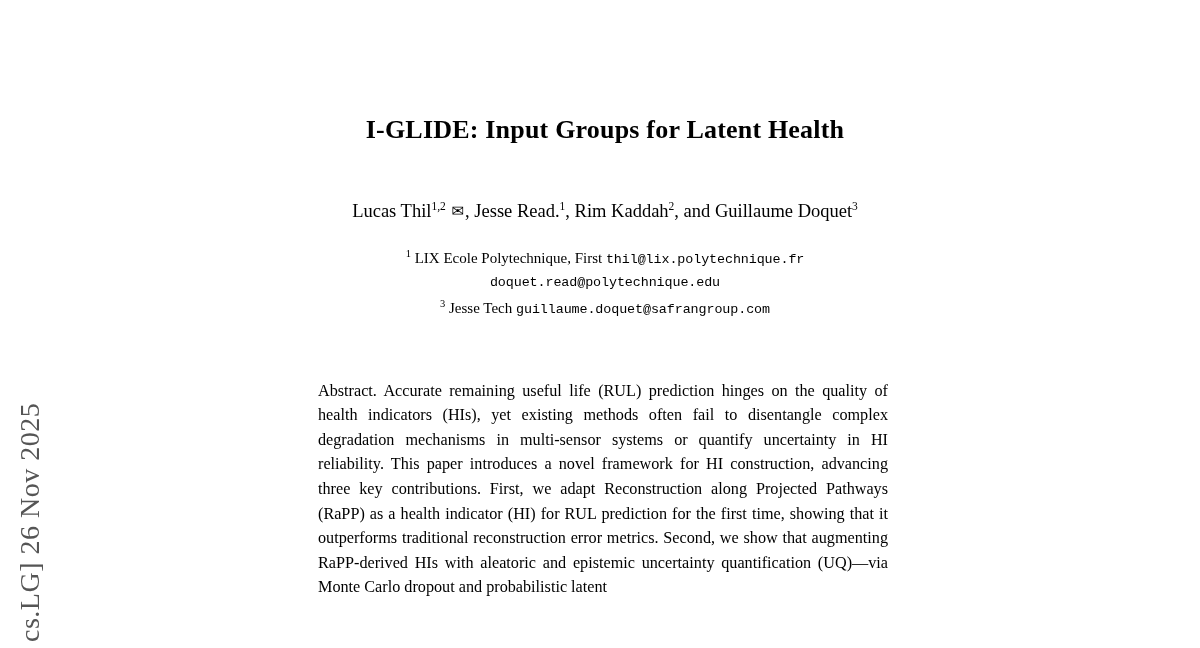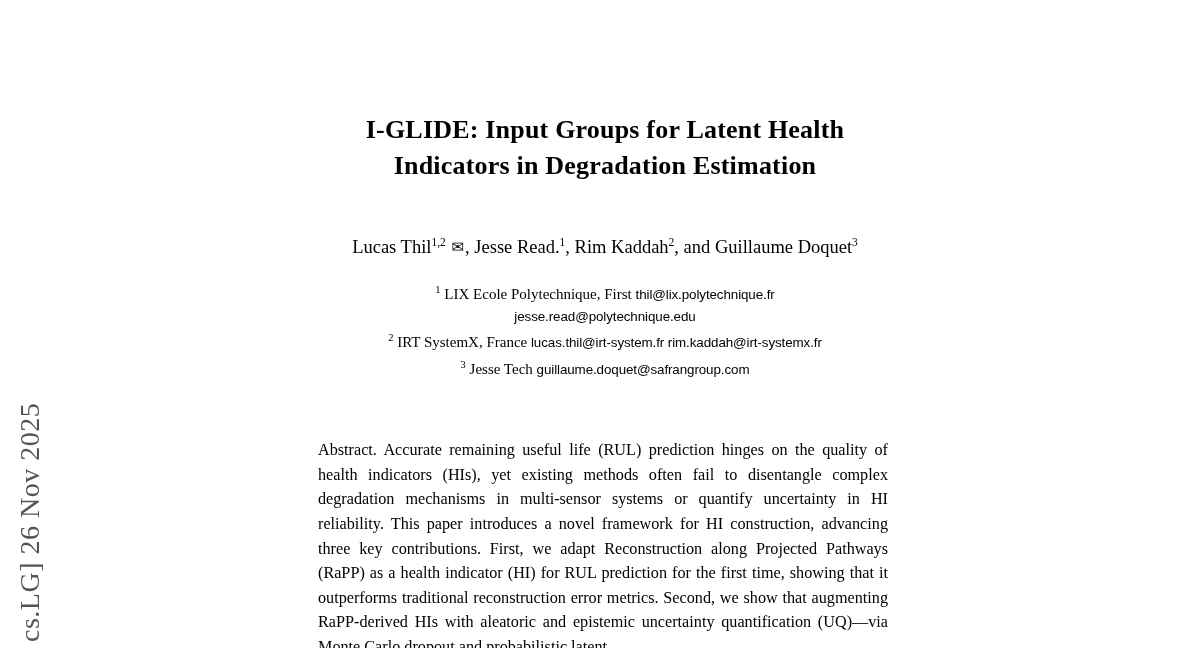--- a/index.html
+++ b/index.html
@@ -74,21 +74,21 @@
 
   .affiliations {
     margin-top: 20px;
     text-align: center;
     font-size: 15px;
     line-height: 21.5px;
   }
   .affiliations .aff-line { display: block; }
   .affiliations sup { font-size: 10.5px; }
   .mono {
-    font-family: Liberation Sans, sans-serif;
+    font-family: Liberation Mono, monospace;
     font-size: 13.4px;
     letter-spacing: -0.1px;
   }
 
   .abstract {
     margin-top: 58px;
     width: 570px;
     margin-left: 18px;
     font-size: 16.2px;
     line-height: 24.6px;
@@ -99,36 +99,32 @@
 </style>
 </head>
 <body>
 
 <div class="arxiv-stamp">cs.LG]  26 Nov 2025</div>
 
 <div class="page">
 
   <div class="title">
     <span>I-GLIDE: Input Groups for Latent Health</span>
-    <span class="line2">Indicators in Degradation Estimation</span>
   </div>
 
   <div class="authors">
     <span>Lucas Thil</span><sup>1,2</sup>
     <span class="env-icon">✉</span><span>, Jesse Read.</span><sup>1</sup><span>, Rim Kaddah</span><sup>2</sup><span>, and Guillaume Doquet</span><sup>3</sup>
   </div>
 
   <div class="affiliations">
     <span class="aff-line"><sup>1</sup>
       <span>LIX Ecole Polytechnique, First</span>
       <span class="mono">thil@lix.polytechnique.fr</span></span>
-    <span class="aff-line"><span class="mono">jesse.read@polytechnique.edu</span></span>
-    <span class="aff-line"><sup>2</sup>
-      <span>IRT SystemX, France</span>
-      <span class="mono">lucas.thil@irt-system.fr rim.kaddah@irt-systemx.fr</span></span>
+    <span class="aff-line"><span class="mono">doquet.read@polytechnique.edu</span></span>
     <span class="aff-line"><sup>3</sup>
       <span>Jesse Tech</span>
       <span class="mono">guillaume.doquet@safrangroup.com</span></span>
   </div>
 
   <div class="abstract">
     <b>Abstract.</b>
     <span>Accurate remaining useful life (RUL) prediction hinges on the quality of health indicators (HIs), yet existing methods often fail to disentangle complex degradation mechanisms in multi-sensor systems or quantify uncertainty in HI reliability. This paper introduces a novel framework for HI construction, advancing three key contributions. First, we adapt Reconstruction along Projected Pathways (RaPP) as a health indicator (HI) for RUL prediction for the first time, showing that it outperforms traditional reconstruction error metrics. Second, we show that augmenting RaPP-derived HIs with aleatoric and epistemic uncertainty quantification (UQ)—via Monte Carlo dropout and probabilistic latent</span>
     
   </div>

